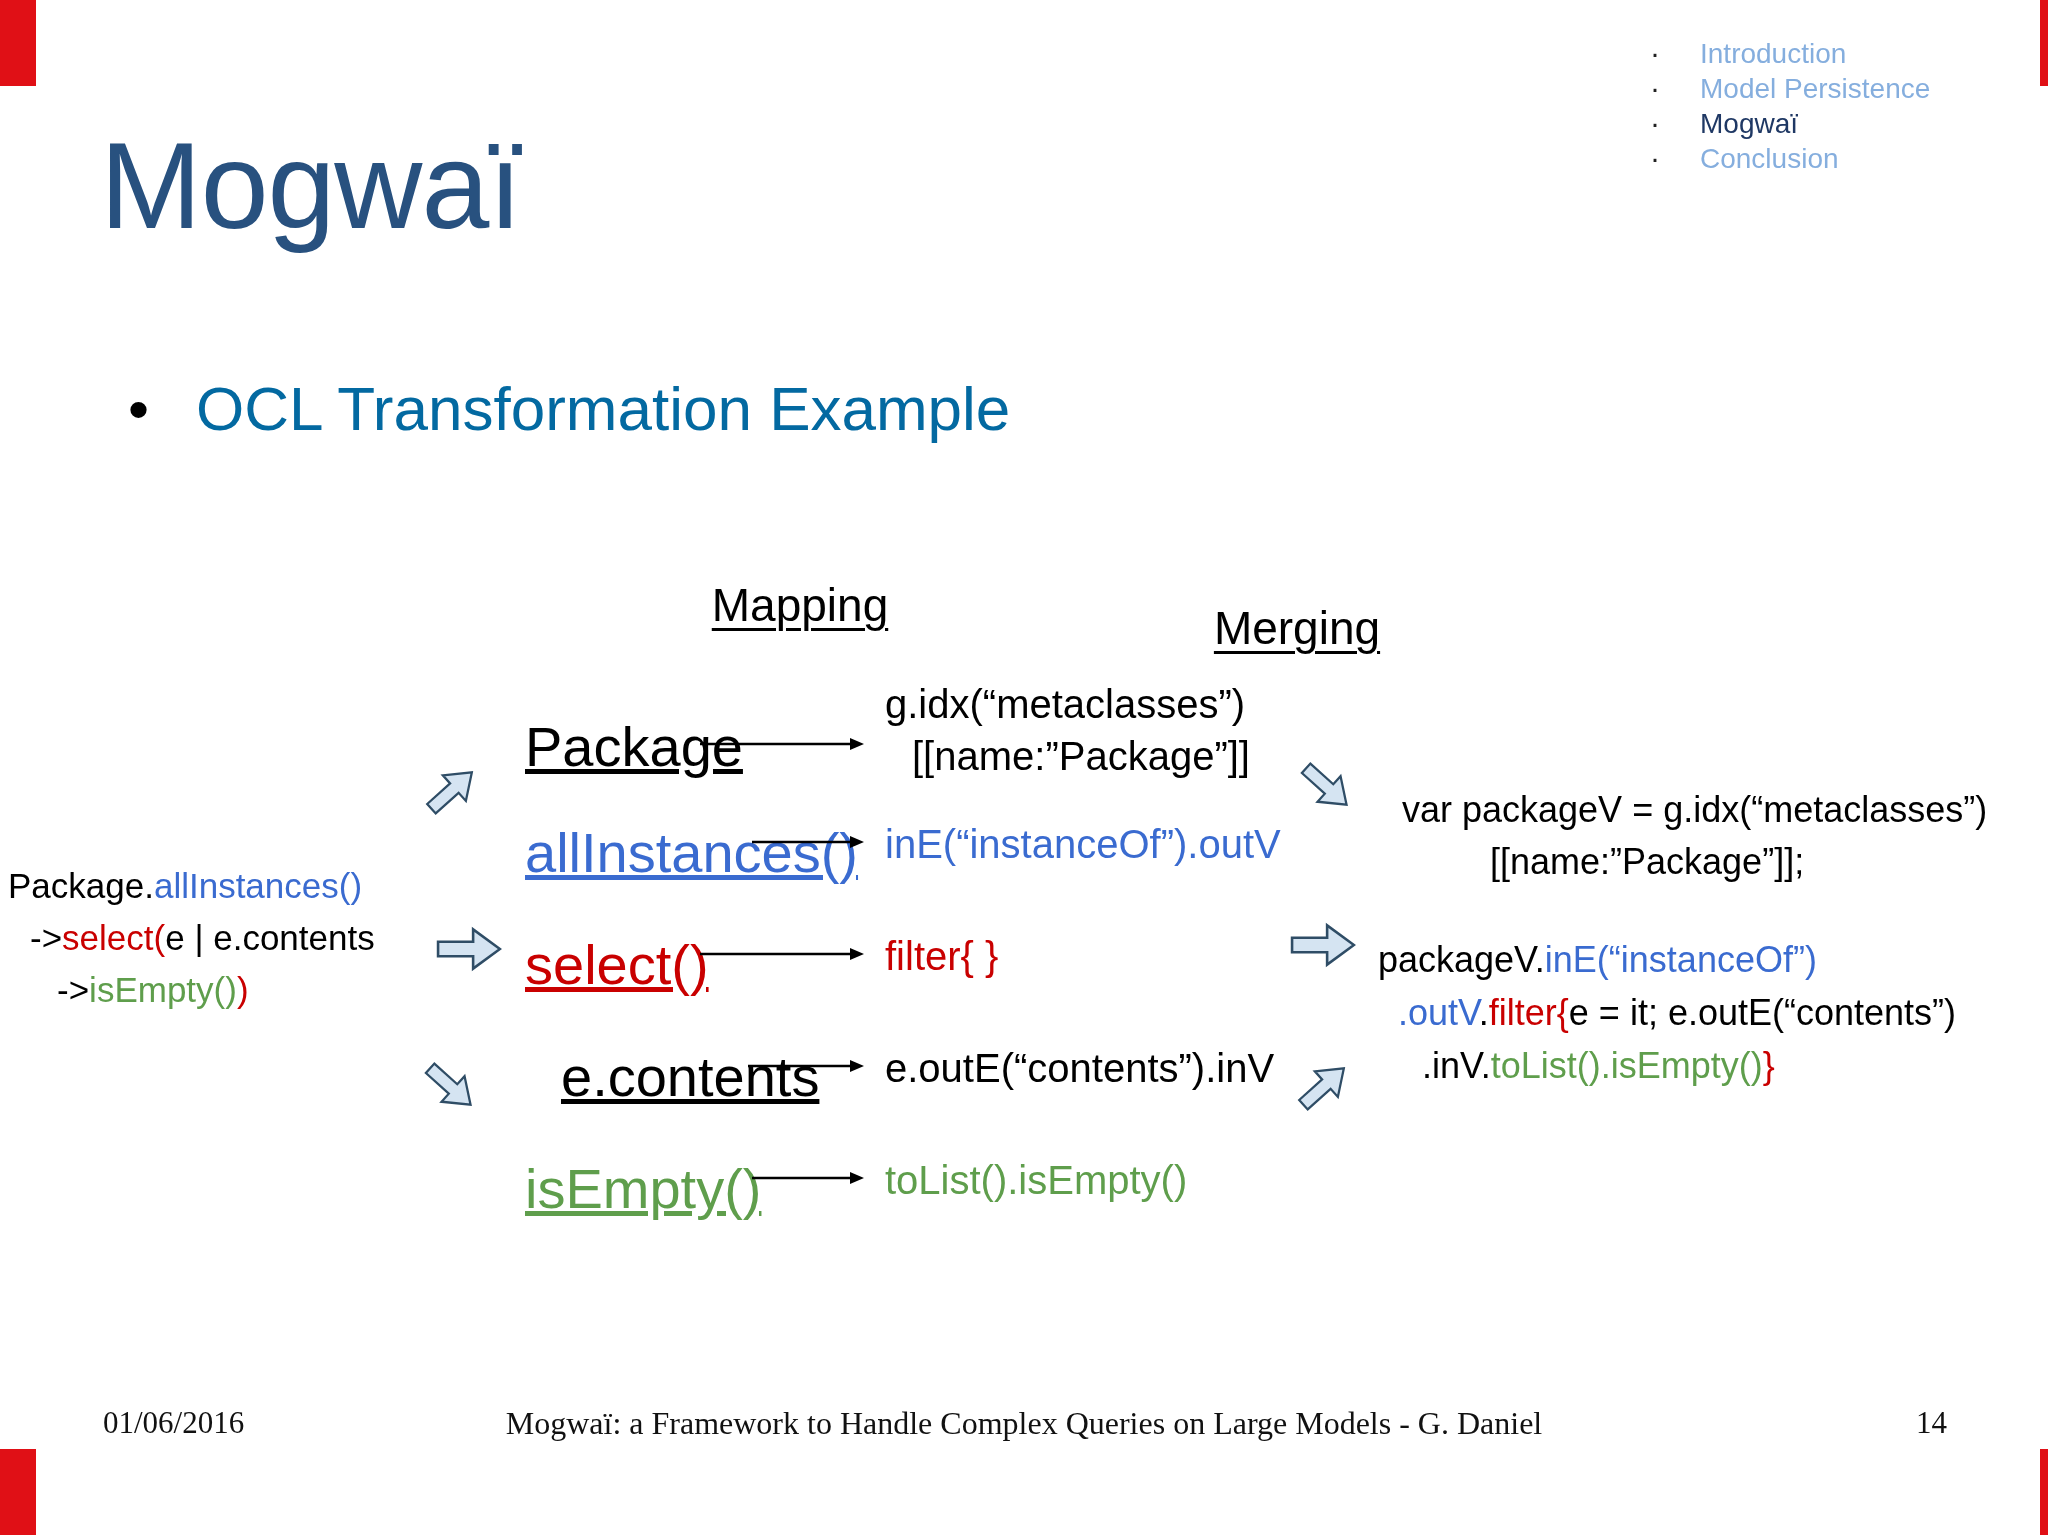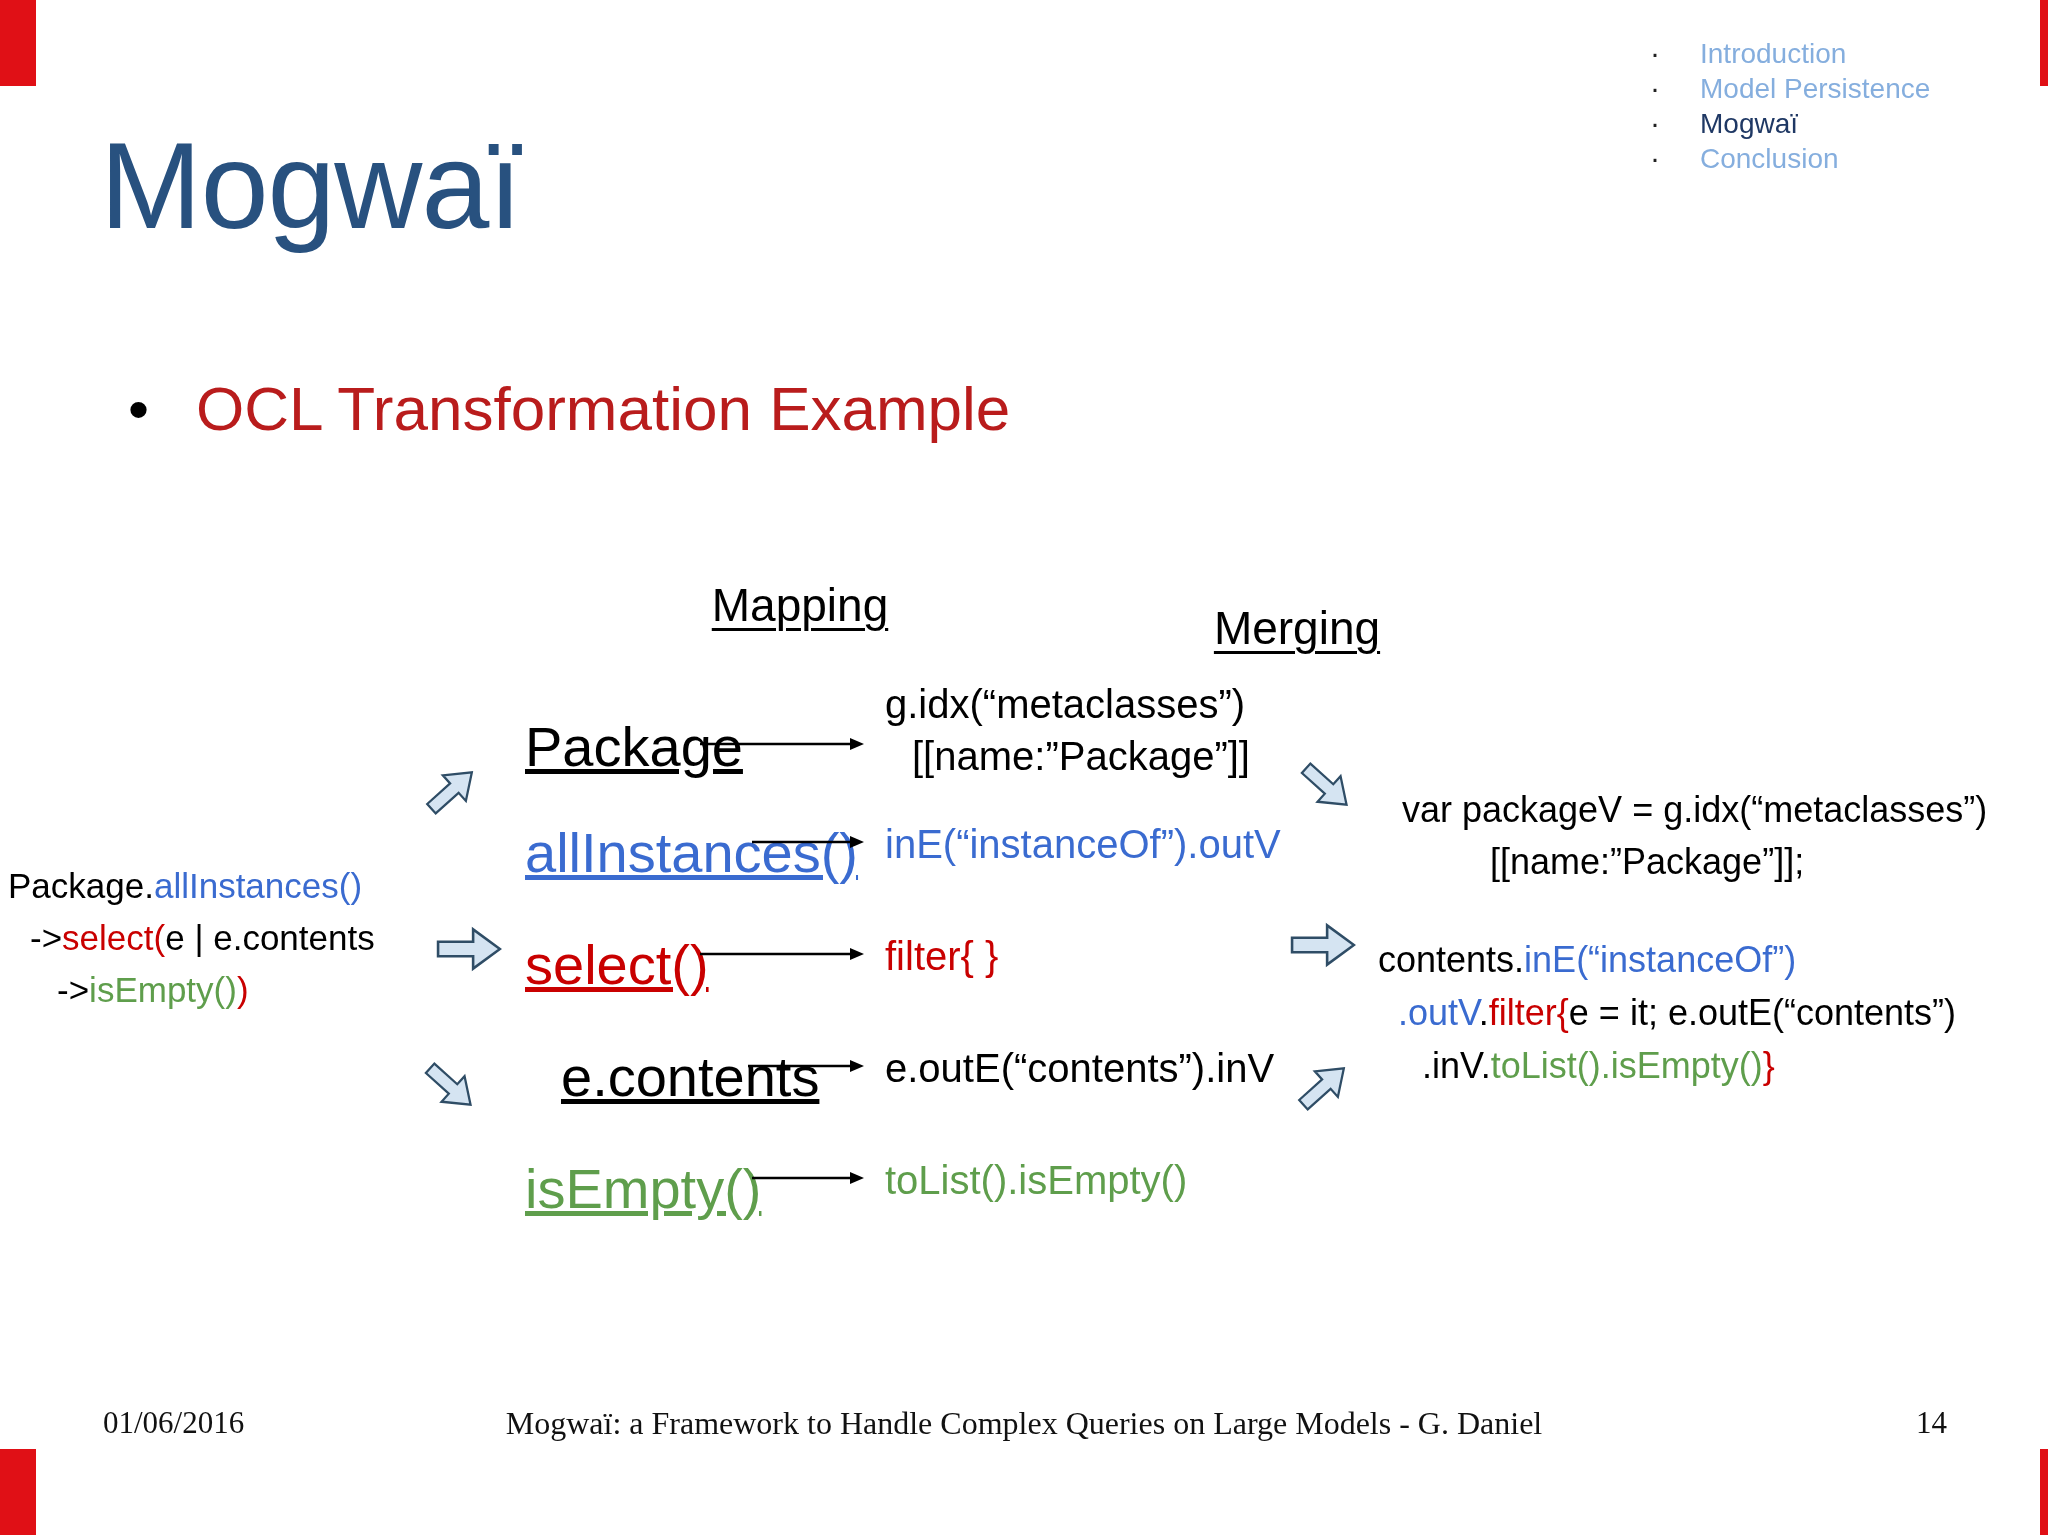--- a/index.html
+++ b/index.html
@@ -23,21 +23,21 @@
   .corner{position:absolute;background:var(--corner-red);}
   
   .slide-title{left:100px;top:118px;font-size:122px;color:var(--title-blue);letter-spacing:-1px;}
   
   .nav-item{position:absolute;left:1650px;width:390px;display:flex;align-items:baseline;font-size:28px;cursor:pointer;}
   .nav-dot{width:50px;color:#222;font-size:30px;text-align:left;}
   .nav-link{color:var(--nav-link);}
   .nav-active{color:var(--nav-active);}
   
   .bullet-dot{left:128px;top:376px;font-size:60px;color:#000;}
-  .bullet-text{left:196px;top:374px;font-size:62px;color:#b91c1c;}
+  .bullet-text{left:196px;top:374px;font-size:62px;color:#0369a1;}
   
   .col-header{top:580px;font-size:46px;text-decoration:underline;text-decoration-thickness:3px;text-underline-offset:7px;text-align:center;}
   
   .map-left{left:525px;font-size:56px;text-decoration:underline;}
   .map-right{left:885px;font-size:40px;}
   .thin-arrow{position:absolute;height:16px;}
   
   .k{color:#000;}
   .b{color:var(--code-blue);}
   .r{color:var(--code-red);}
@@ -158,21 +158,21 @@
       </svg>
   </div>
   <div class="blk-arrow rot-up" style="left:1296px;top:1066px;">
     <svg width="58" height="40" viewBox="0 0 64 44">
         <polygon points="2,15 36,15 36,3 62,22 36,41 36,29 2,29" fill="#d5e4f2" stroke="#2f4d66" stroke-width="2.5"></polygon>
       </svg>
   </div>
 
   <div class="abs mrg k" style="left:1378px;top:790px;margin-left:24px;">var packageV = g.idx(“metaclasses”)</div>
   <div class="abs mrg k" style="left:1490px;top:842px;">[[name:”Package”]];</div>
-  <div class="abs mrg" style="left:1378px;top:940px;"><span class="k">contents.</span><span class="b">inE(“instanceOf”)</span></div>
+  <div class="abs mrg" style="left:1378px;top:940px;"><span class="k">packageV.</span><span class="b">inE(“instanceOf”)</span></div>
   <div class="abs mrg" style="left:1398px;top:993px;"><span class="b">.outV</span><span class="k">.</span><span class="r">filter{</span><span class="k">e = it; e.outE(“contents”)</span></div>
   <div class="abs mrg" style="left:1422px;top:1046px;"><span class="k">.inV.</span><span class="g">toList().isEmpty()</span><span class="r">}</span></div>
 
   <div class="abs footer footer-title">Mogwaï: a Framework to Handle Complex Queries on Large Models - G. Daniel</div>
   <div class="abs footer footer-date">01/06/2016</div>
   <div class="abs footer footer-page">14</div>
 
 </div>
 
 </body></html>

